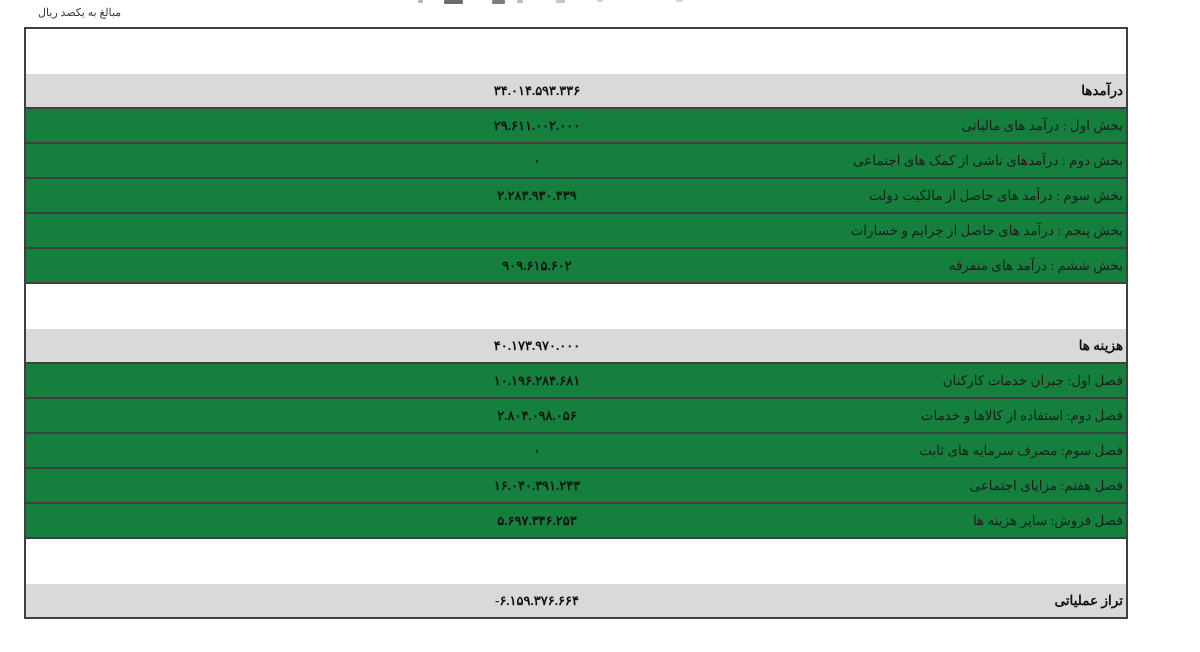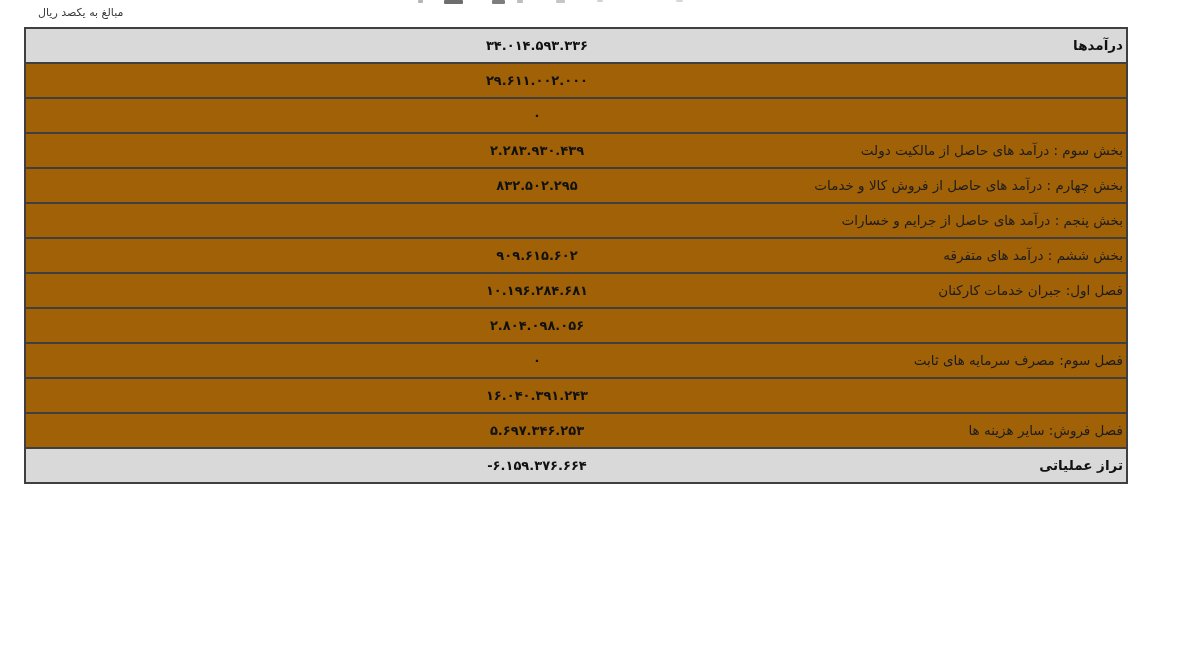--- a/index.html
+++ b/index.html
@@ -7,20 +7,21 @@
     padding: 0;
     background: #ffffff;
     font-family: "DejaVu Sans", sans-serif;
   }
   .page {
     position: relative;
     width: 1200px;
     height: 652px;
     background: #ffffff;
     overflow: hidden;
+    font-family: Liberation Serif, serif;
   }
   
   .unit-note {
     position: absolute;
     top: 6px;
     left: 38px;
     direction: rtl;
     font-size: 11px;
     color: #3a3a3a;
     white-space: nowrap;
@@ -39,27 +40,28 @@
     width: 1104px;
     border: 2px solid #3f3f3f;
     box-sizing: border-box;
     background: #ffffff;
   }
   .t-row {
     position: relative;
     height: 33px;
     border-bottom: 2px solid #3f3f3f;
     direction: rtl;
-    background: #a16207;
+    background: #15803d;
   }
   .t-row:last-child {
     border-bottom: none;
   }
   .t-row.section {
     background: #d9d9d9;
+    margin-top: 45px;
   }
   .row-label {
     position: absolute;
     right: 3px;
     top: 0;
     height: 33px;
     line-height: 33px;
     font-size: 13.5px;
     color: #1c1c1c;
     white-space: nowrap;
@@ -100,52 +102,56 @@
       <div class="title-remnant" style="left: 676px; width: 7px; height: 2px; background: rgba(140, 140, 140, 0.35);"></div>
     </div>
 
   <div class="fin-table" id="fin-table">
       <div class="t-row section">
         <div class="row-value">۳۴.۰۱۴.۵۹۳.۳۳۶</div>
         <div class="row-label">درآمدها</div>
       </div>
       <div class="t-row">
         <div class="row-value">۲۹.۶۱۱.۰۰۲.۰۰۰</div>
+        <div class="row-label">بخش اول : درآمد های مالیاتی</div>
       </div>
       <div class="t-row">
         <div class="row-value">۰</div>
+        <div class="row-label">بخش دوم : درآمدهای ناشی از کمک های اجتماعی</div>
       </div>
       <div class="t-row">
         <div class="row-value">۲.۲۸۳.۹۳۰.۴۳۹</div>
         <div class="row-label">بخش سوم : درآمد های حاصل از مالکیت دولت</div>
-      </div>
-      <div class="t-row">
-        <div class="row-value">۸۳۲.۵۰۲.۲۹۵</div>
-        <div class="row-label">بخش چهارم : درآمد های حاصل از فروش کالا و خدمات</div>
       </div>
       <div class="t-row">
         <div class="row-label">بخش پنجم : درآمد های حاصل از جرایم و خسارات</div>
       </div>
       <div class="t-row">
         <div class="row-value">۹۰۹.۶۱۵.۶۰۲</div>
         <div class="row-label">بخش ششم : درآمد های متفرقه</div>
       </div>
+      <div class="t-row section">
+        <div class="row-value">۴۰.۱۷۳.۹۷۰.۰۰۰</div>
+        <div class="row-label">هزینه ها</div>
+      </div>
       <div class="t-row">
         <div class="row-value">۱۰.۱۹۶.۲۸۴.۶۸۱</div>
         <div class="row-label">فصل اول: جبران خدمات کارکنان</div>
       </div>
       <div class="t-row">
         <div class="row-value">۲.۸۰۴.۰۹۸.۰۵۶</div>
+        <div class="row-label">فصل دوم: استفاده از کالاها و خدمات</div>
       </div>
       <div class="t-row">
         <div class="row-value">۰</div>
         <div class="row-label">فصل سوم: مصرف سرمایه های ثابت</div>
       </div>
       <div class="t-row">
         <div class="row-value">۱۶.۰۴۰.۳۹۱.۲۴۳</div>
+        <div class="row-label">فصل هفتم: مزایای اجتماعی</div>
       </div>
       <div class="t-row">
         <div class="row-value">۵.۶۹۷.۳۴۶.۲۵۳</div>
         <div class="row-label">فصل فروش: سایر هزینه ها</div>
       </div>
       <div class="t-row section">
         <div class="row-value">-۶.۱۵۹.۳۷۶.۶۶۴</div>
         <div class="row-label">تراز عملیاتی</div>
       </div>
     </div>

